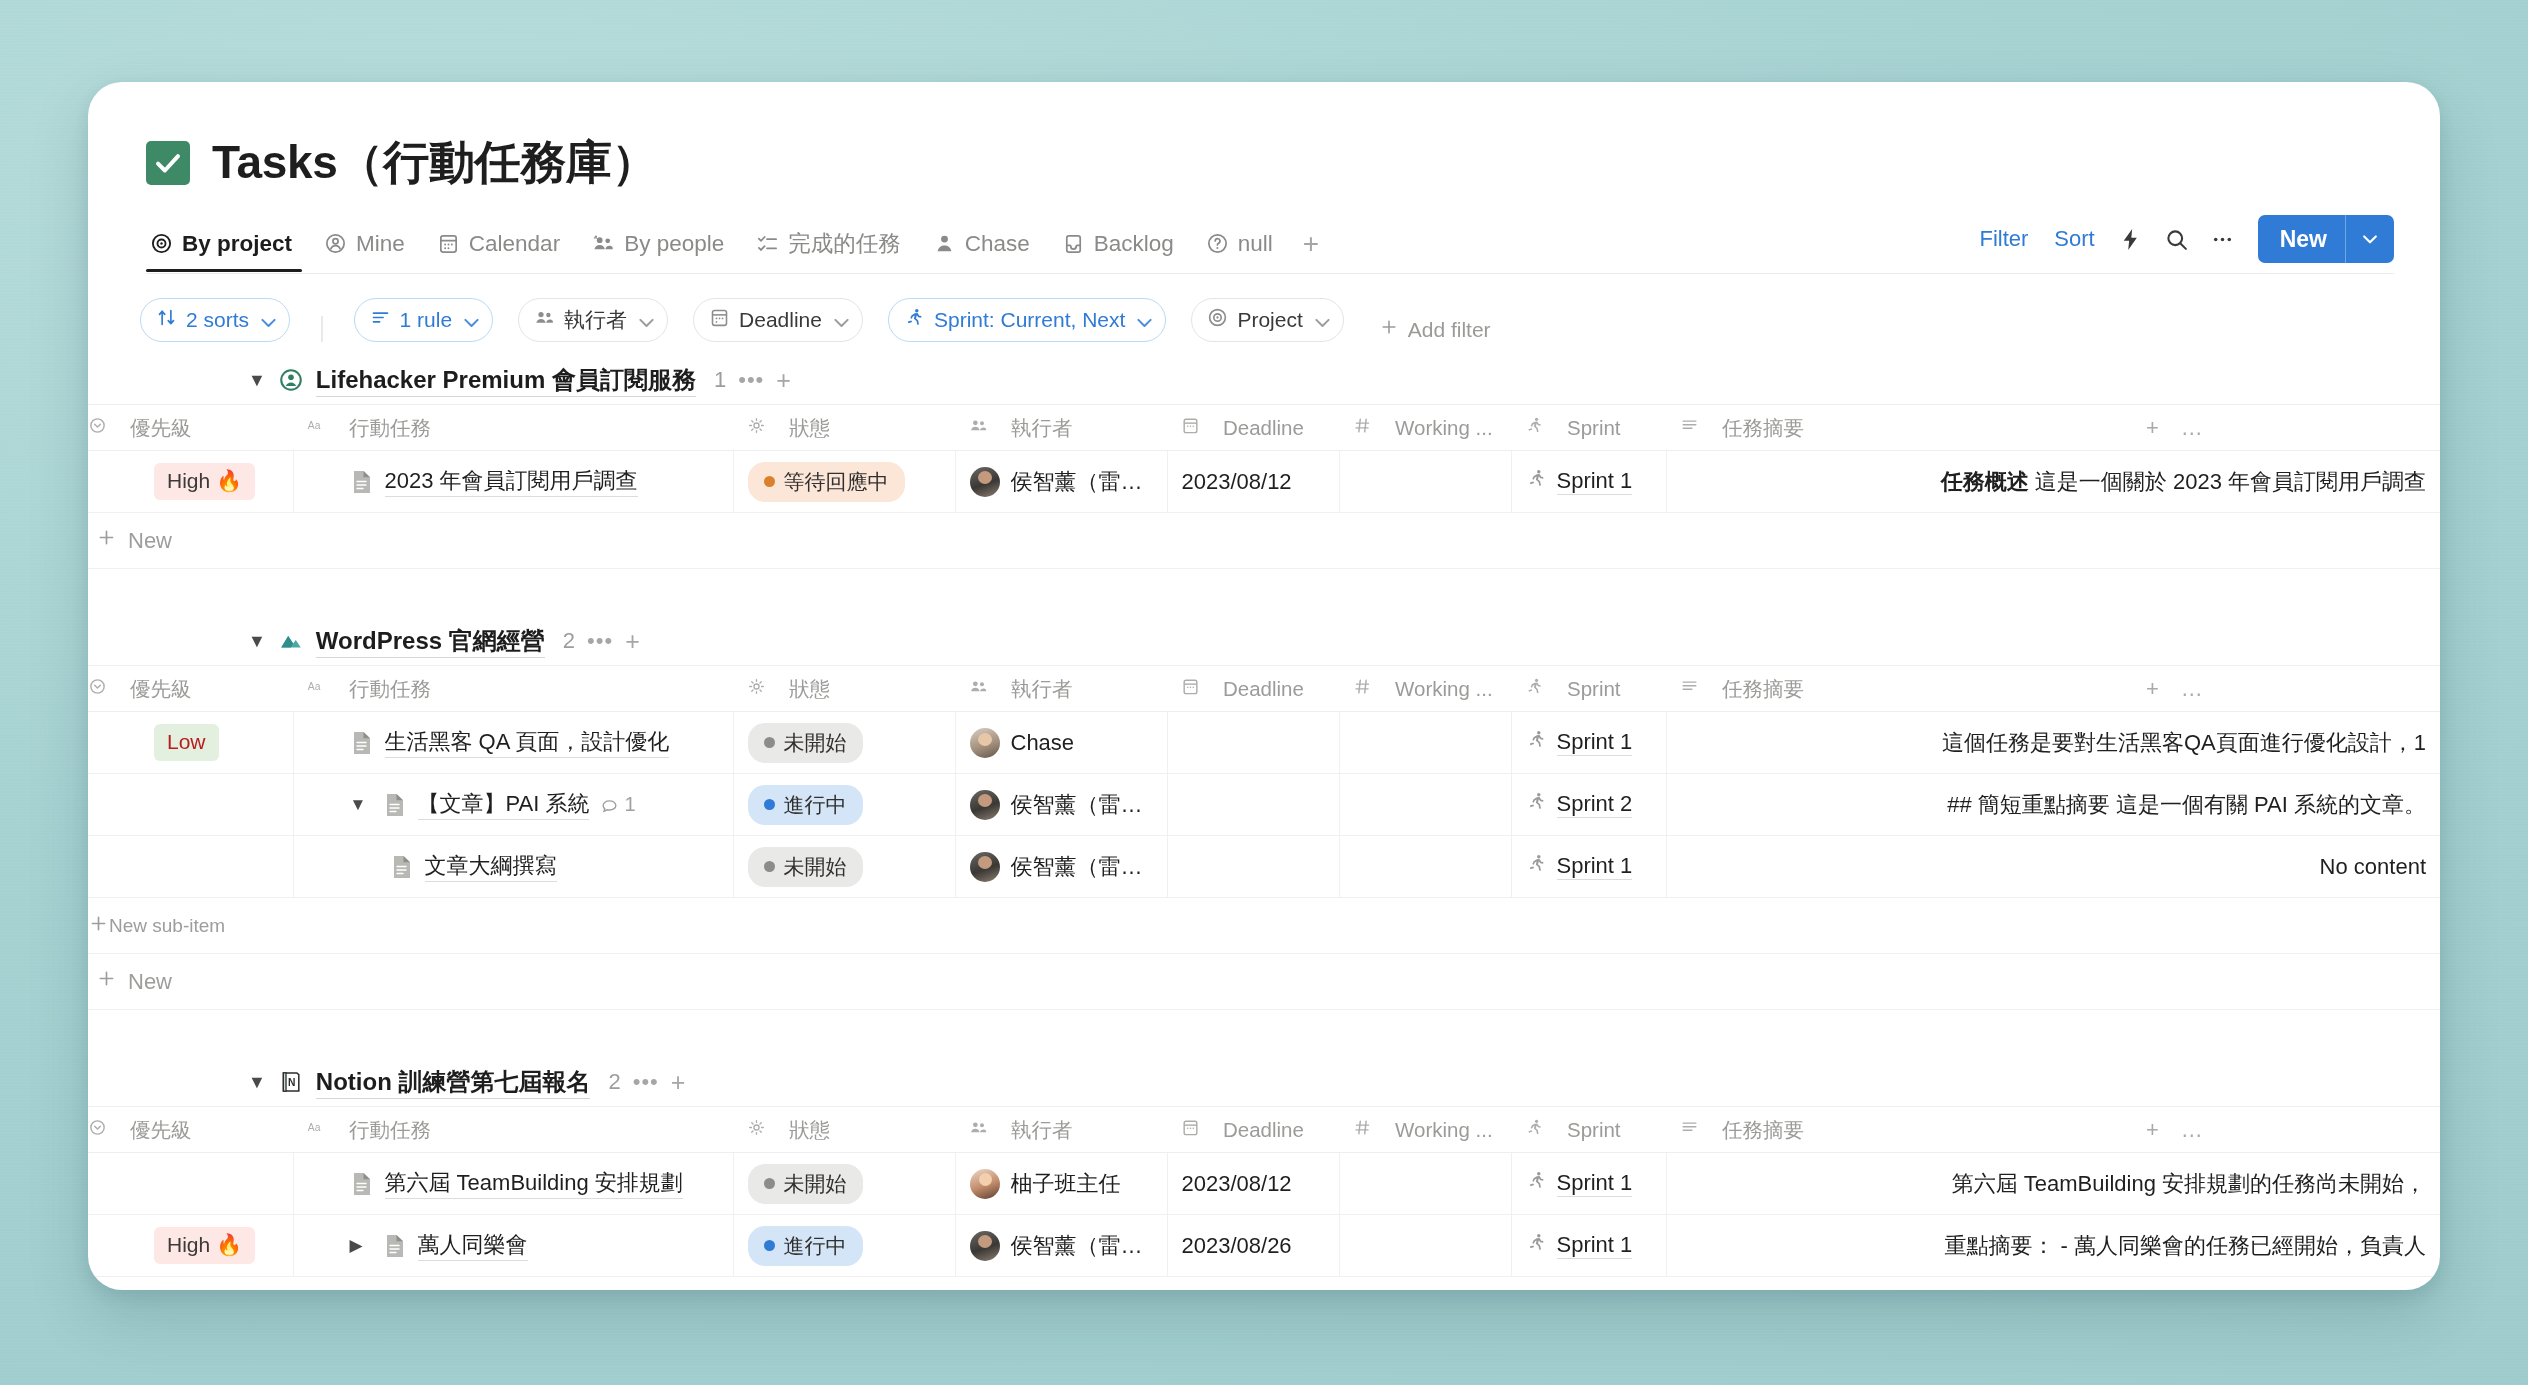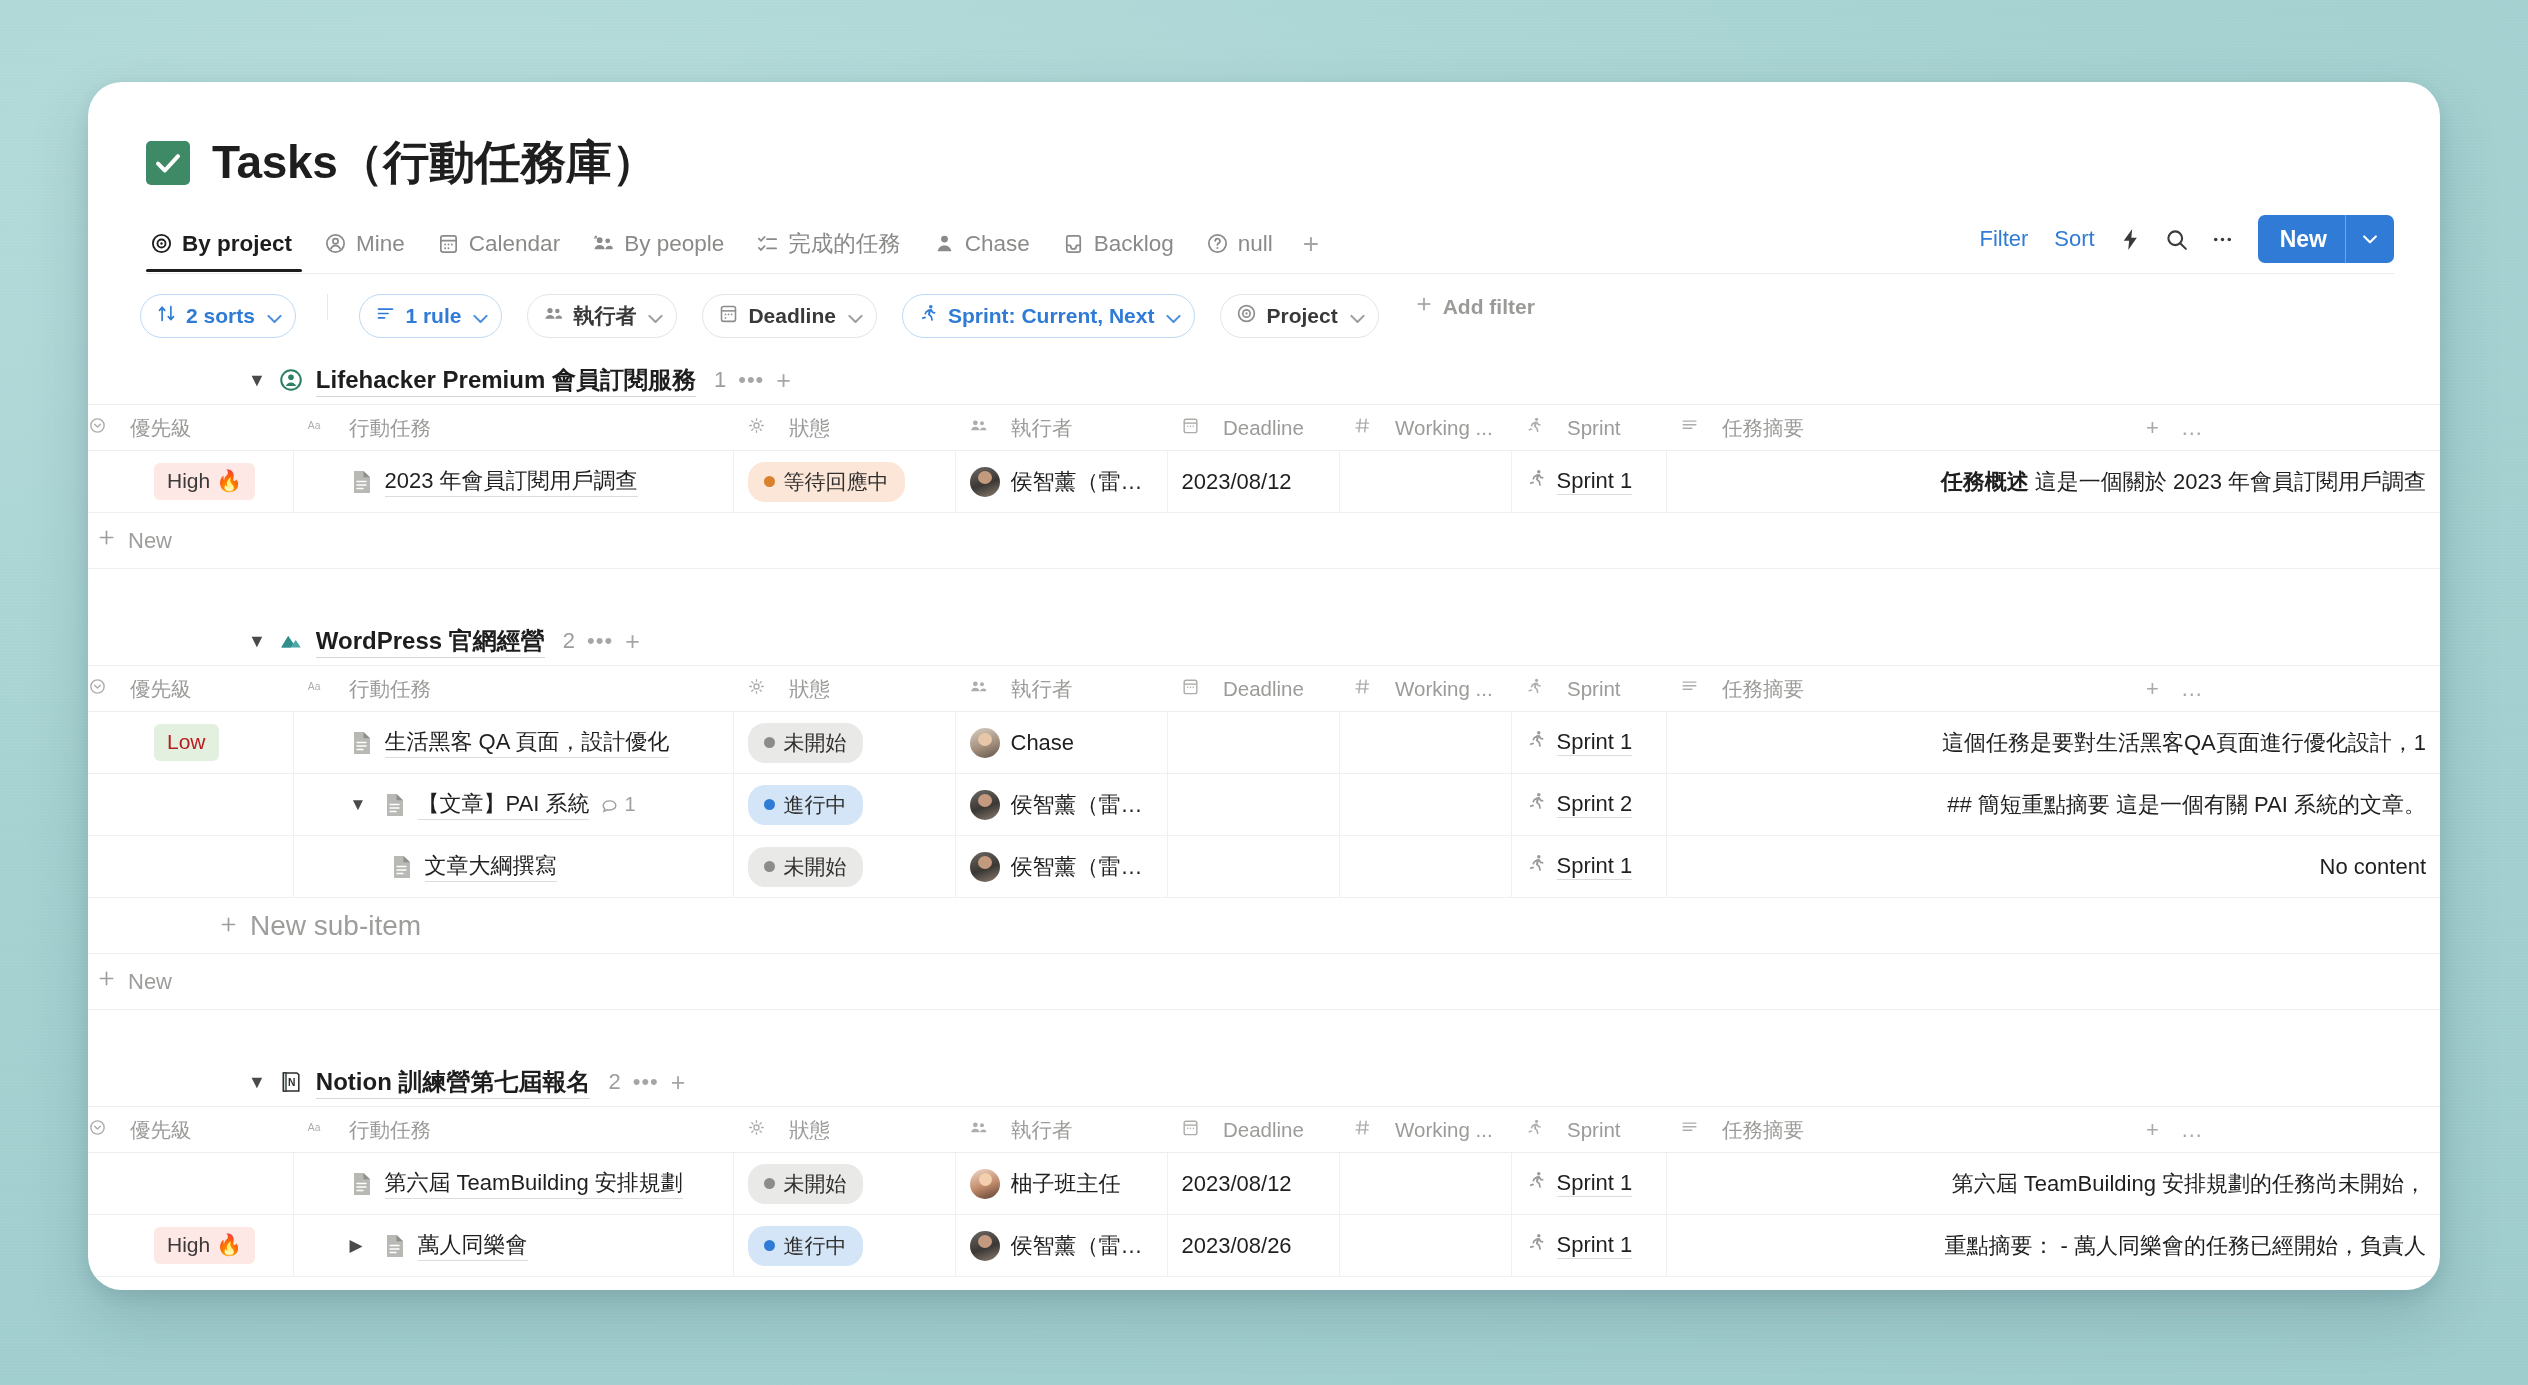--- a/index.html
+++ b/index.html
@@ -98,25 +98,24 @@
     font-size: 23px; font-weight: 700; cursor: pointer;
     overflow: hidden;
   }
   .new-btn .nb-label { padding: 0 18px 0 22px; }
   .new-btn .nb-div { width: 1px; height: 48px; background: rgba(255,255,255,0.32); }
   .new-btn .nb-chev { padding: 0 14px; display: flex; align-items: center; }
   .new-btn .nb-chev svg { width: 20px; height: 20px; }
 
   
   .filterbar {
-    display: flex; align-items: flex-start;
+    display: flex; align-items: flex-end;
     gap: 25px;
     margin: 20px 0 0 52px;
     height: 48px;
-    font-weight: bold;
   }
   .chip {
     display: flex; align-items: center; gap: 9px;
     height: 44px; padding: 0 15px;
     border: 1.5px solid #e4e4e4; border-radius: 22px;
     font-size: 21px; color: #39393a; white-space: nowrap; cursor: pointer;
     background: #fff;
   }
   .chip.blue { border-color: #bed9f4; color: #2f7bd6; }
   .chip.blue svg { color: #2f7bd6; }
@@ -235,23 +234,23 @@
   .summary b { font-weight: 700; }
 
   .newrow {
     display: flex; align-items: center; gap: 11px;
     height: 56px; padding-left: 8px;
     font-size: 22px; color: #9d9d9b; cursor: pointer;
     border-bottom: 1.5px solid #f0f0f0;
   }
   .newrow svg { width: 21px; height: 21px; }
   .newsub {
-    display: flex; align-items: center; gap: 11px;
-    height: 56px; padding-left: 130px;
-    font-size: 28px; color: #9d9d9b; cursor: pointer;
+    display: flex; align-items: center; 
+    height: 56px; 
+    font-size: 19px; color: #9d9d9b; cursor: pointer;
     border-bottom: 1.5px solid #f0f0f0;
   }
   .newsub svg { width: 21px; height: 21px; }
   .grp-gap { height: 38px; }
 </style>
 </head>
 <body>
 
 <div class="noise"></div>
 

